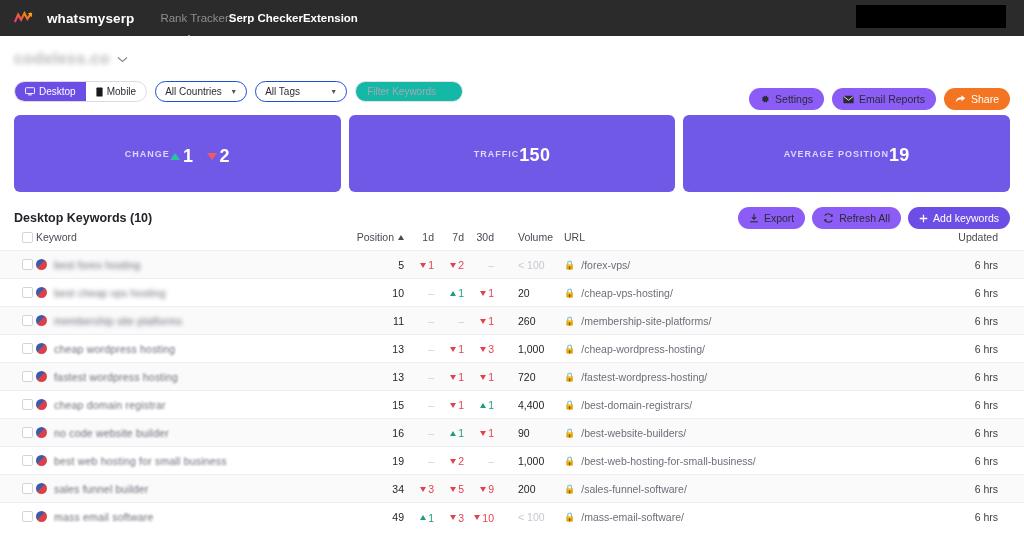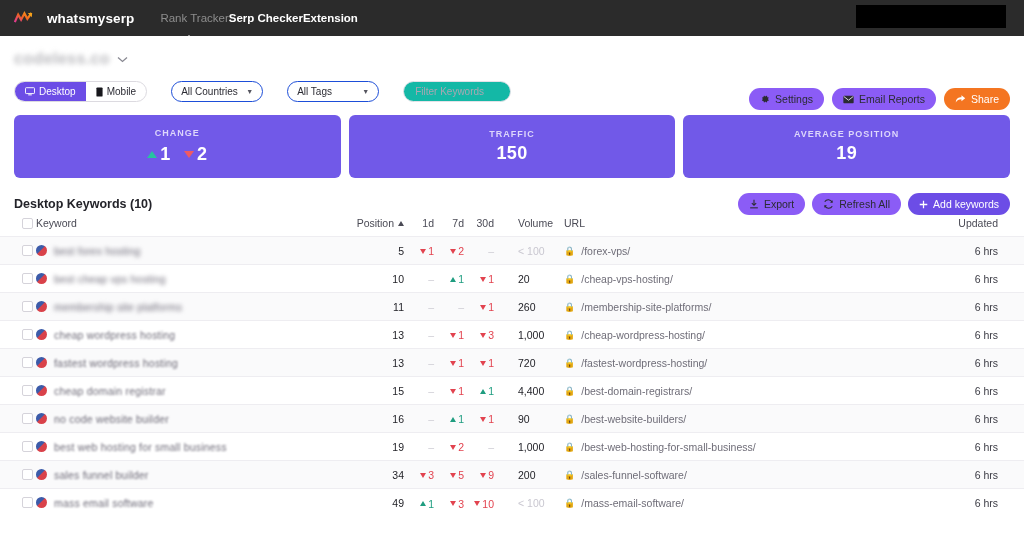--- a/index.html
+++ b/index.html
@@ -47,21 +47,21 @@
     display: inline-flex; align-items: center; gap: 5px;
     height: 22px; padding: 0 11px; border-radius: 11px;
     background: #8b5cf6; color: #2b2b33;
     font-size: 10.5px; border: none; cursor: pointer;
     font-family: "Liberation Sans", sans-serif; white-space: nowrap;
   }
   .pill-btn.orange { background: #f47521; color: #ffffff; }
   .pill-btn.purple { background: #6c4de6; color: #ffffff; }
 
   
-  .filter-row { display: flex; align-items: flex-end; gap: 24px; padding: 13px 14px 0 14px; }
+  .filter-row { display: flex; align-items: flex-end; gap: 8px; padding: 13px 14px 0 14px; }
   .seg {
     display: flex; height: 21px; border-radius: 11px;
     overflow: hidden; border: 1px solid #dcdae0; background: #fff;
   }
   .seg-item {
     display: flex; align-items: center; gap: 4px;
     padding: 0 10px; font-size: 10px; color: #2b2b33; cursor: pointer;
   }
   .seg-item.active { background: #6c4de6; color: #ffffff; }
   .select-pill {
@@ -75,22 +75,22 @@
     width: 108px; height: 21px; padding: 0 11px;
     border: 1px solid #e4e2e8; border-radius: 11px;
     background: #14b8a6; font-size: 10px; color: #2b2b33;
     font-family: "Liberation Sans", sans-serif; outline: none;
   }
   .filter-input::placeholder { color: #a9a7b2; }
 
   
   .cards { display: flex; gap: 8px; padding: 13px 14px 0 14px; }
   .card {
-    flex: 1; height: 63px; background: #7159e8; border-radius: 6px;
-    display: flex; flex-direction: column; align-items: center; justify-content: center;
+    flex: 1; height: 77px; background: #7159e8; border-radius: 6px;
+    display: flex; flex-direction: row; align-items: center; justify-content: center;
     color: #ffffff;
   }
   .card-label { font-size: 9px; font-weight: bold; letter-spacing: 1px; color: #ddd6fb; }
   .card-value { font-size: 18px; font-weight: bold; margin-top: 4px; letter-spacing: .3px; }
   .chg { display: inline-flex; align-items: center; gap: 3px; }
   .chg + .chg { margin-left: 8px; }
   .tri-up { width: 0; height: 0; border-left: 5px solid transparent; border-right: 5px solid transparent; border-bottom: 7px solid #27c3a0; display: inline-block; }
   .tri-dn { width: 0; height: 0; border-left: 5px solid transparent; border-right: 5px solid transparent; border-top: 7px solid #ef5a63; display: inline-block; }
 
   

